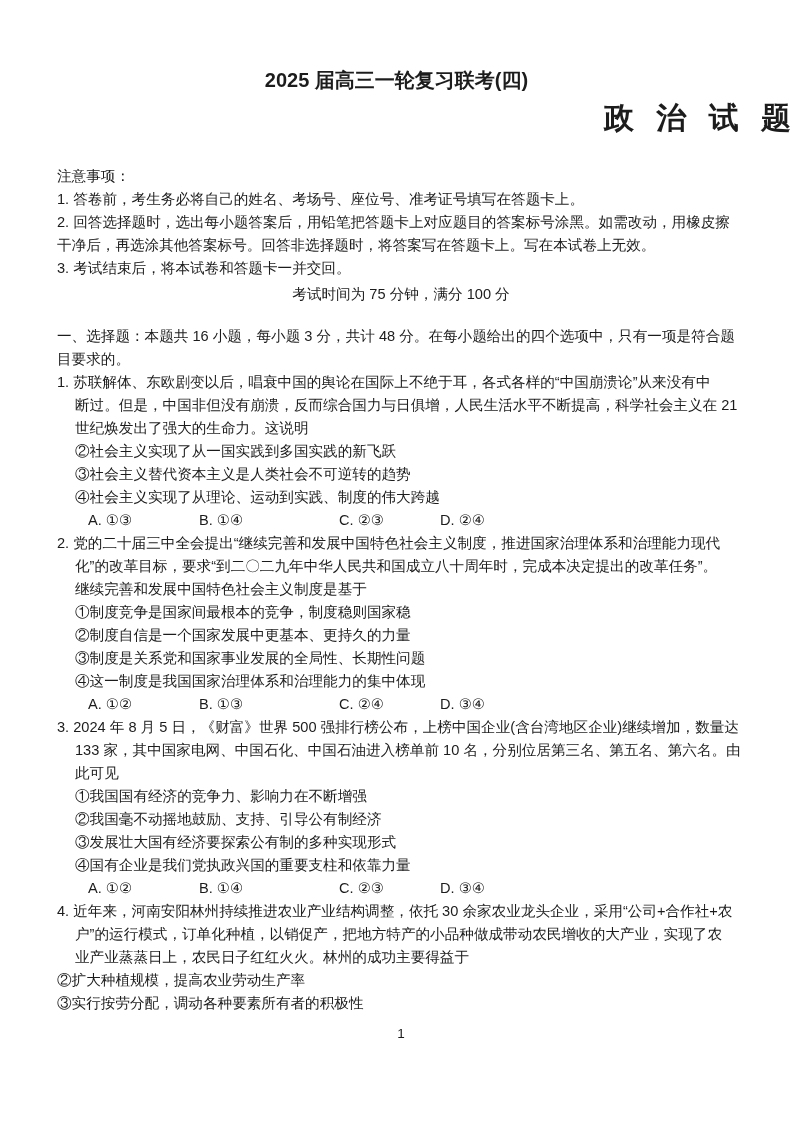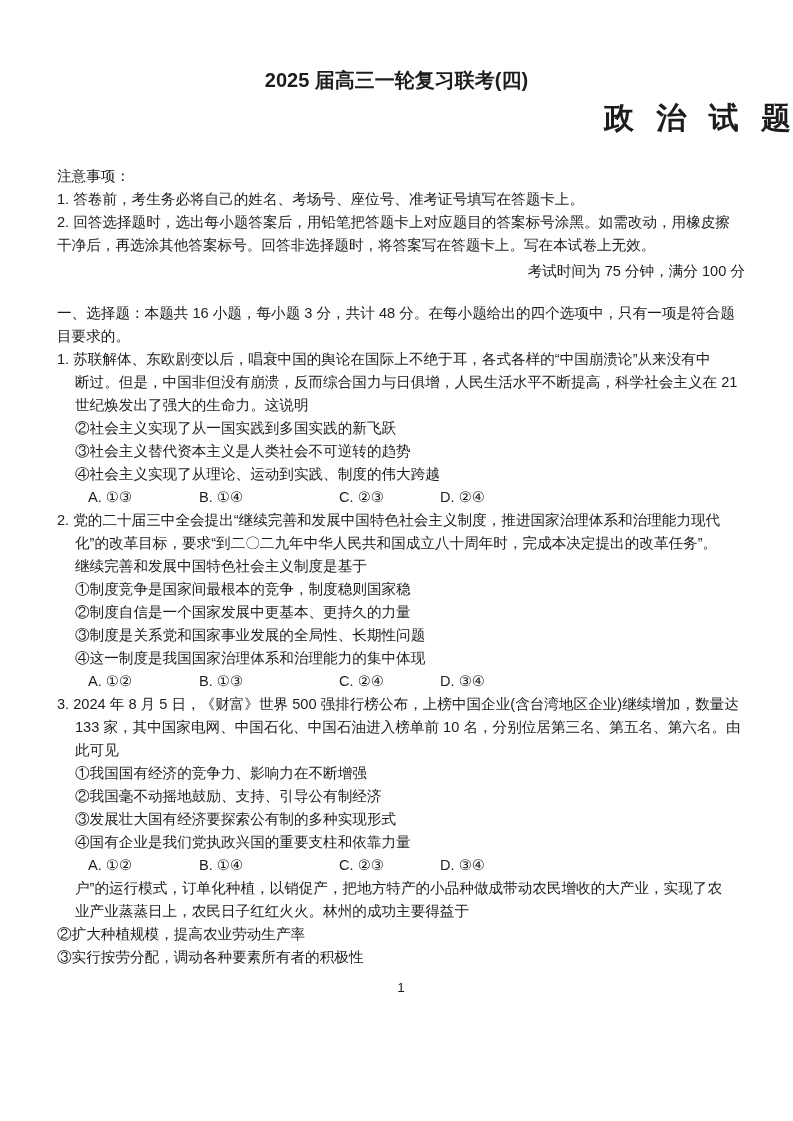--- a/index.html
+++ b/index.html
@@ -35,21 +35,21 @@
   }
 
   .notice-block { margin-top: 30px; }
   .line {
     height: 23px;
     line-height: 23px;
     font-size: 14.6px;
     white-space: nowrap;
   }
   .ind { padding-left: 18px; }
-  .center { text-align: right; }
+  .center { text-align: center; }
   .exam-info { margin-top: 3px; }
   .section-block { margin-top: 19px; }
 
   .opts { padding-left: 31px; display: flex; }
   .opt-a { width: 111px; }
   .opt-b { width: 140px; }
   .opt-c { width: 101px; }
   .opt-d { width: auto; }
 
   .page-number {
@@ -65,20 +65,21 @@
 <div class="page">
   <div class="title1">2025 届高三一轮复习联考(四)</div>
   <div class="title2">政 治 试 题</div>
 
   <div class="content">
     <div class="notice-block">
       <div class="line">注意事项：</div>
       <div class="line">1. 答卷前，考生务必将自己的姓名、考场号、座位号、准考证号填写在答题卡上。</div>
       <div class="line">2. 回答选择题时，选出每小题答案后，用铅笔把答题卡上对应题目的答案标号涂黑。如需改动，用橡皮擦</div>
       <div class="line">干净后，再选涂其他答案标号。回答非选择题时，将答案写在答题卡上。写在本试卷上无效。</div>
+      <div class="line">3. 考试结束后，将本试卷和答题卡一并交回。</div>
       <div class="line center exam-info">考试时间为 75 分钟，满分 100 分</div>
     </div>
 
     <div class="section-block">
       <div class="line">一、选择题：本题共 16 小题，每小题 3 分，共计 48 分。在每小题给出的四个选项中，只有一项是符合题</div>
       <div class="line">目要求的。</div>
     </div>
 
     <div>
       <div class="line">1. 苏联解体、东欧剧变以后，唱衰中国的舆论在国际上不绝于耳，各式各样的“中国崩溃论”从来没有中</div>
@@ -121,20 +122,21 @@
       <div class="line ind">④国有企业是我们党执政兴国的重要支柱和依靠力量</div>
       <div class="line opts">
         <span class="opt-a">A. ①②</span>
         <span class="opt-b">B. ①④</span>
         <span class="opt-c">C. ②③</span>
         <span class="opt-d">D. ③④</span>
       </div>
     </div>
 
     <div>
+      <div class="line">4. 近年来，河南安阳林州持续推进农业产业结构调整，依托 30 余家农业龙头企业，采用“公司+合作社+农</div>
       <div class="line ind">户”的运行模式，订单化种植，以销促产，把地方特产的小品种做成带动农民增收的大产业，实现了农</div>
       <div class="line ind">业产业蒸蒸日上，农民日子红红火火。林州的成功主要得益于</div>
       <div class="line">②扩大种植规模，提高农业劳动生产率</div>
       <div class="line">③实行按劳分配，调动各种要素所有者的积极性</div>
     </div>
 
     <div class="page-number">1</div>
   </div>
 </div>
 

